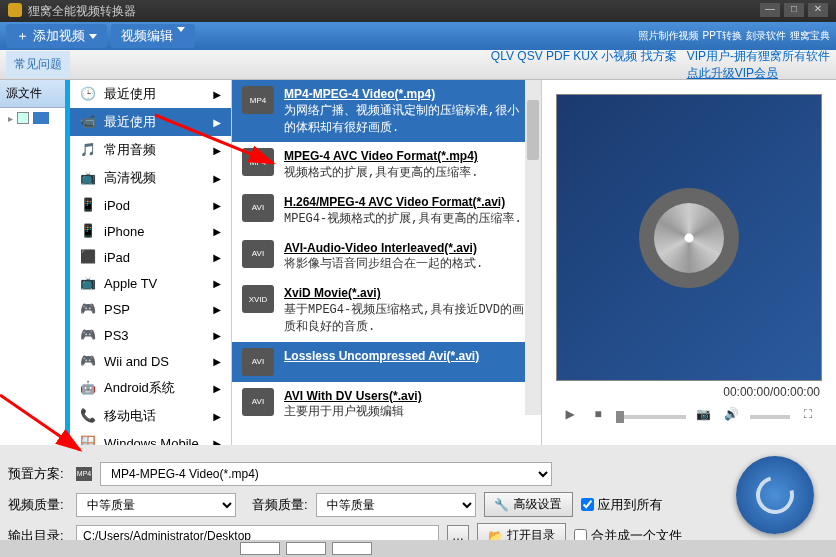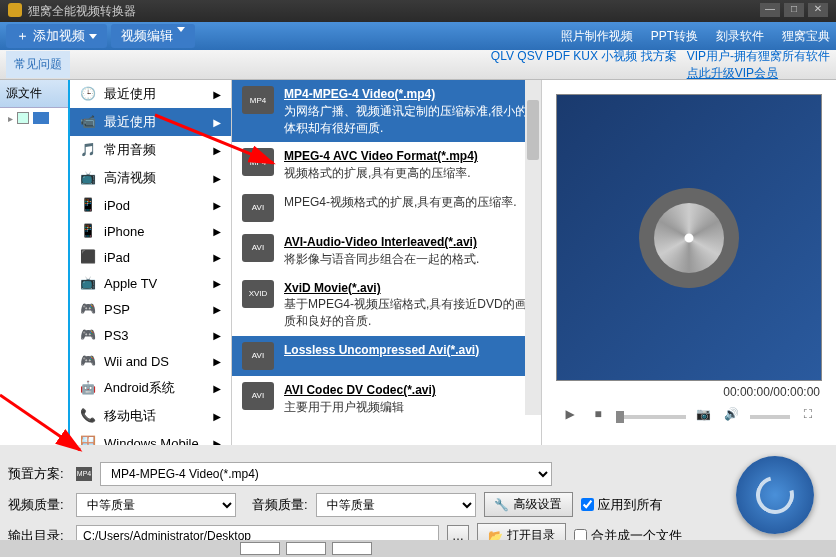--- a/index.html
+++ b/index.html
@@ -7,54 +7,54 @@
 
 .titlebar { height: 22px; background: linear-gradient(#3a3a3a, #2a2a2a); color: #ccc; padding: 3px 8px; display: flex; align-items: flex-start; }
 .titlebar .icon { width: 14px; height: 14px; background: #d4a020; border-radius: 3px; margin-right: 6px; }
 .titlebar .win-controls { margin-left: auto; display: flex; gap: 4px; }
 .titlebar .win-btn { width: 20px; height: 14px; background: #555; color: #ccc; text-align: center; line-height: 12px; font-size: 10px; cursor: pointer; }
 
 .menubar { height: 28px; background: linear-gradient(#4a90d9, #2d6fb8); color: #fff; display: flex; align-items: center; padding: 0 6px; gap: 4px; }
 .menubar .menu-btn { padding: 3px 10px; cursor: pointer; font-size: 13px; }
 .menubar .menu-btn.add { background: #3a7bc8; border-radius: 3px; display: flex; align-items: center; gap: 4px; }
 .menubar .menu-btn.edit { background: #3a7bc8; border-radius: 3px; display: flex; align-items: flex-start; gap: 4px; }
-.menubar .links { margin-left: auto; display: flex; gap: 18px; font-size: 12px; }
+.menubar .links { margin-left: auto; display: flex; gap: 4px; font-size: 10px; }
 .menubar .links span { cursor: pointer; }
 
 .secondary-bar { height: 30px; background: linear-gradient(#f5f5f5, #e0e0e0); display: flex; align-items: center; padding: 0 6px; border-bottom: 1px solid #bbb; }
 .secondary-bar .left-btns { display: flex; align-items: center; gap: 0; }
 .secondary-bar .tab { padding: 5px 8px; color: #888; font-size: 12px; }
 .secondary-bar .right-links { margin-left: auto; display: flex; gap: 10px; font-size: 12px; }
 .secondary-bar .right-links span { color: #0066cc; cursor: pointer; }
 .secondary-bar .vip { color: #0066cc; }
 .secondary-bar .vip-link { color: #cc0000; text-decoration: underline; }
 
 .main { display: flex; height: 365px; }
 
-.sidebar { width: 70px; background: #fff; border-right: 2px solid #0ea5e9; }
+.sidebar { width: 70px; background: #fff; border-right: 5px solid #0ea5e9; }
 .sidebar-header { background: linear-gradient(#d4e5f7, #b8d4f0); padding: 5px 6px; font-size: 12px; border-bottom: 1px solid #aac; }
 .sidebar-item { display: flex; align-items: center; gap: 4px; padding: 4px 8px; }
 .sidebar-item .chk { width: 12px; height: 12px; border: 1px solid #888; background: #cfe; }
 .sidebar-item .film { width: 16px; height: 12px; background: #3a7bc8; }
 
 .cascade-col1 { width: 162px; background: #fff; border-right: 1px solid #ccc; overflow: hidden; }
 .cat-item { display: flex; align-items: center; gap: 8px; padding: 5px 10px; font-size: 13px; cursor: pointer; }
 .cat-item.active { background: #2d6fb8; color: #fff; }
 .cat-item .cicon { width: 16px; height: 16px; display: inline-block; }
 .cat-item .arrow { margin-left: auto; font-size: 10px; }
 
 .cascade-col2 { width: 310px; background: #fff; border-right: 1px solid #ccc; display: flex; flex-direction: column; position: relative; }
 .fmt-list { flex: 1; overflow: hidden; }
 .fmt-item { display: flex; gap: 10px; padding: 6px 10px; cursor: pointer; }
 .fmt-item.sel { background: #2d6fb8; color: #fff; }
 .fmt-item .fic { width: 32px; height: 28px; background: #555; color: #fff; font-size: 8px; display: flex; align-items: center; justify-content: center; border-radius: 3px; flex-shrink: 0; }
 .fmt-item .ftxt { flex: 1; font-size: 12px; line-height: 1.4; }
 .fmt-item .ftxt .fname { font-weight: bold; text-decoration: underline; }
 .fmt-item.sel .ftxt .fname { color: #fff; }
-.fmt-item .ftxt .fdesc { color: #333; }
+.fmt-item .ftxt .fdesc { color: #333; font-family: Liberation Mono, monospace; }
 .fmt-item.sel .ftxt .fdesc { color: #fff; }
 .fmt-scroll { width: 16px; background: #e8e8e8; position: absolute; right: 0; top: 0; bottom: 30px; }
 .fmt-scroll .thumb { background: #c0c0c0; height: 60px; margin: 20px 2px; border-radius: 2px; }
 .fmt-search { height: 28px; border-top: 1px solid #ddd; display: flex; align-items: center; padding: 0 6px; gap: 4px; }
 .fmt-search input { flex: 1; border: 1px solid #ccc; padding: 3px 6px; font-size: 12px; color: #888; }
 .fmt-search .sbtn { width: 24px; height: 22px; border: 1px solid #aaa; background: #f0f0f0; text-align: center; }
 
 .preview { flex: 1; background: #fff; padding: 14px; display: flex; flex-direction: column; }
 .video-box { flex: 1; background: linear-gradient(135deg, #1a3a6e, #2a5a9e); display: flex; align-items: center; justify-content: center; border: 1px solid #888; }
 .reel { width: 100px; height: 100px; background: radial-gradient(circle, #ddd 20%, #888 22%, #ddd 40%, #666 42%); border-radius: 50%; position: relative; }
@@ -229,20 +229,21 @@
         <div class="fmt-item">
           <div class="fic">MP4</div>
           <div class="ftxt">
             <div class="fname">MPEG-4 AVC Video Format(*.mp4)</div>
             <div class="fdesc">视频格式的扩展,具有更高的压缩率.</div>
           </div>
         </div>
         <div class="fmt-item">
           <div class="fic">AVI</div>
           <div class="ftxt">
+            <div class="fname">H.264/MPEG-4 AVC Video Format(*.avi)</div>
             <div class="fdesc">MPEG4-视频格式的扩展,具有更高的压缩率.</div>
           </div>
         </div>
         <div class="fmt-item">
           <div class="fic">AVI</div>
           <div class="ftxt">
             <div class="fname">AVI-Audio-Video Interleaved(*.avi)</div>
             <div class="fdesc">将影像与语音同步组合在一起的格式.</div>
           </div>
         </div>
@@ -255,21 +256,21 @@
         </div>
         <div class="fmt-item sel">
           <div class="fic">AVI</div>
           <div class="ftxt">
             <div class="fname">Lossless Uncompressed Avi(*.avi)</div>
           </div>
         </div>
         <div class="fmt-item">
           <div class="fic">AVI</div>
           <div class="ftxt">
-            <div class="fname">AVI Codec DV Codec(*.avi)</div>
+            <div class="fname">AVI With DV Users(*.avi)</div>
             <div class="fdesc">主要用于用户视频编辑</div>
           </div>
         </div>
       </div>
     <div class="fmt-scroll">
         <div class="thumb"></div>
       </div>
   </div>
 
   <div class="preview">

